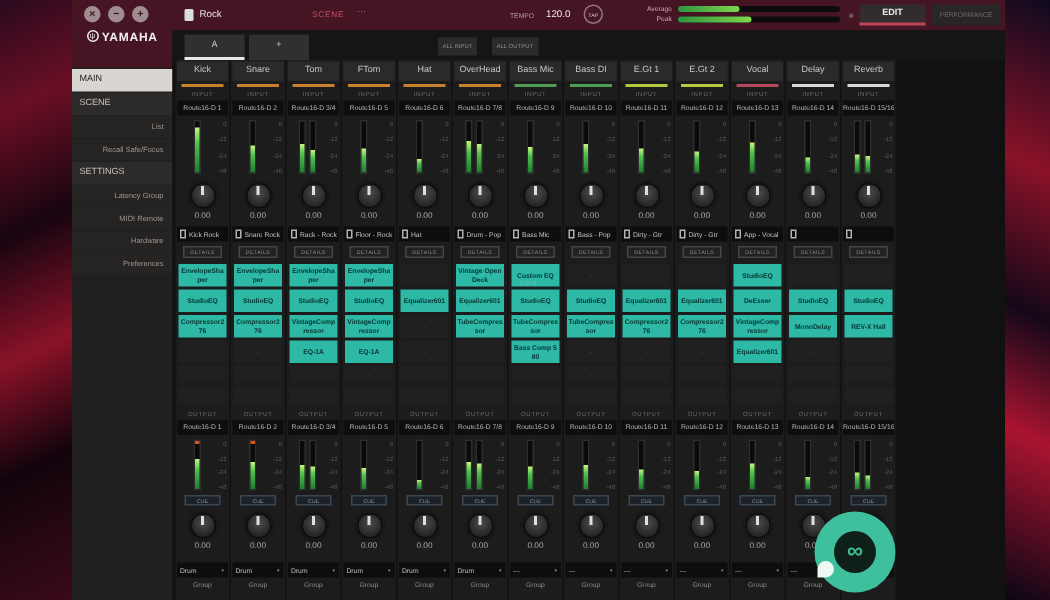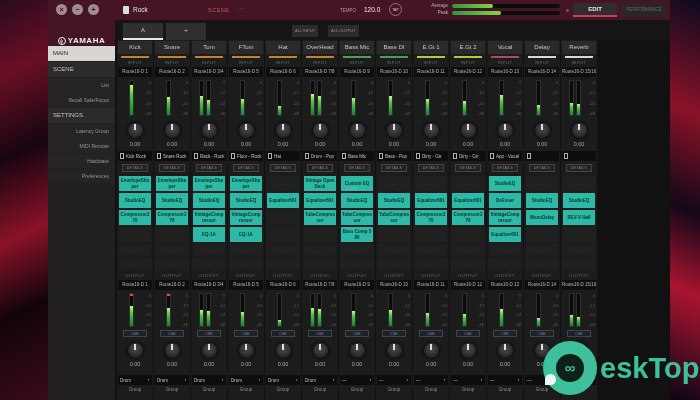--- a/index.html
+++ b/index.html
@@ -32,21 +32,21 @@
   .lvl-fill { height:100%; border-radius:2px; background:linear-gradient(90deg,#2f9440,#7fd64c); }
   .t-dot { position:absolute; left:518px; top:9px; width:3px; height:3px; border-radius:50%; background:#6d5a60; }
   .btn-edit { position:absolute; left:525px; top:3px; width:44px; height:14px; background:#332c2f;
               border-bottom:2px solid #c24454; color:#ece8ea; font-size:6px; font-weight:bold;
               text-align:center; line-height:12px; }
   .btn-perf { position:absolute; left:573px; top:3px; width:46px; height:14px; background:#2a2527;
               color:#6e666a; font-size:4.5px; text-align:center; line-height:14px; }
 
   
   .sidebar { position:absolute; left:0; top:20px; width:67px; bottom:0; background:#211f1f; }
-  .logo { height:25px; background:#451523; color:#f2eef0; display:flex; align-items:flex-end;
+  .logo { height:25px; background:#451523; color:#f2eef0; display:flex; align-items:flex-start;
           justify-content:center; gap:2px; font-weight:bold; font-size:8px; letter-spacing:.5px; }
   .logo-mark { width:8px; height:8px; border:1px solid #f2eef0; border-radius:50%;
                font-size:5px; line-height:6px; text-align:center; font-weight:normal; }
   .side-item { display:block; width:100%; }
   .side-header { height:15px; margin-top:1px; background:#2d2a2a; color:#c6c2be;
                  font-size:6px; line-height:15px; padding-left:5px; }
   .side-header.sel { background:#d9d6d1; color:#262220; }
   .side-sub { height:14px; margin-top:1px; background:#262323; color:#9a9692;
               font-size:5px; line-height:14px; text-align:right; padding-right:6px; }
 
@@ -918,14 +918,13 @@
 <div class="filecr">
   <span class="sub">.COM</span>
 </div>
 
 <div class="dlogo">
   <div class="dcirc">
     <div class="hole"></div>
     <div class="inf">∞</div>
     <div class="leaf"></div>
   </div>
-  <div class="dtext">eskTop</div>
 </div>
 
 </body></html>

